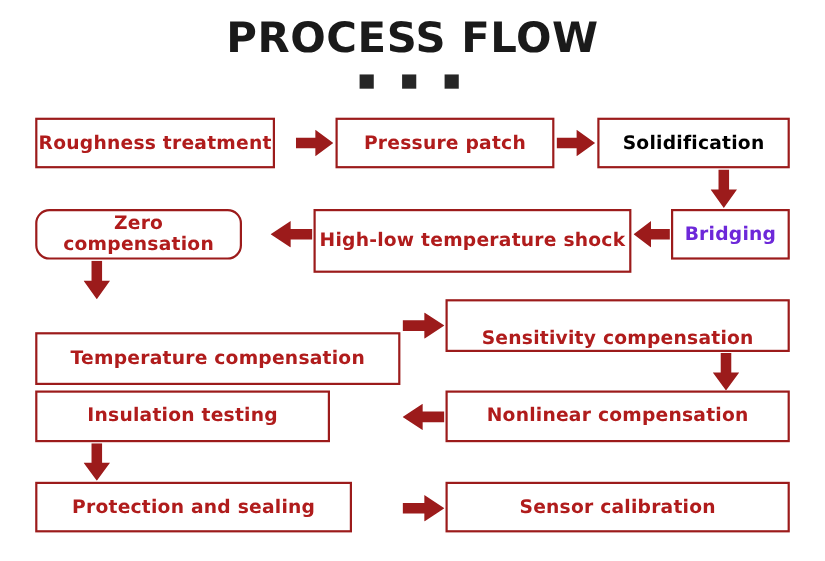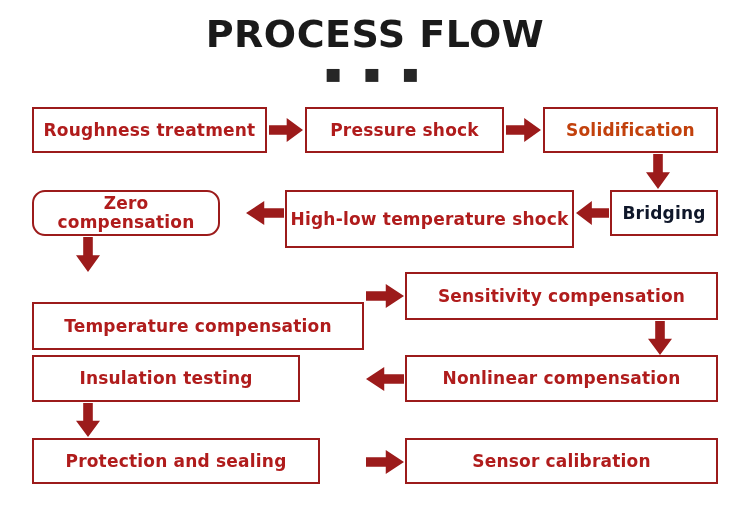--- a/index.html
+++ b/index.html
@@ -76,42 +76,42 @@
 </head>
 <body>
 
 <div id="canvas">
 
   <div class="title">PROCESS FLOW</div>
 
   <div class="subtitle-dots">▪ ▪ ▪</div>
 
   <div id="nodes-layer">
-      <div class="pbox" style="left: 32px; top: 107px; width: 235px; height: 46px; border-color: rgb(156, 27, 27); color: rgb(176, 28, 28);">
+      <div class="pbox" style="left: 32px; top: 107px; width: 218px; height: 46px; border-color: rgb(156, 27, 27); color: rgb(176, 28, 28);">
         <span>Roughness treatment</span>
       </div>
       <div class="pbox" style="left: 305px; top: 107px; width: 199px; height: 46px; border-color: rgb(156, 27, 27); color: rgb(176, 28, 28);">
-        <span>Pressure shock</span>
+        <span>Pressure patch</span>
       </div>
-      <div class="pbox" style="left: 543px; top: 107px; width: 175px; height: 46px; border-color: rgb(156, 27, 27); color: #c2410c;">
+      <div class="pbox" style="left: 543px; top: 107px; width: 175px; height: 46px; border-color: rgb(156, 27, 27); color: #000000;">
         <span>Solidification</span>
       </div>
-      <div class="pbox" style="left: 610px; top: 190px; width: 108px; height: 46px; border-color: rgb(156, 27, 27); color: #0f172a;">
+      <div class="pbox" style="left: 610px; top: 190px; width: 108px; height: 46px; border-color: rgb(156, 27, 27); color: #6d28d9;">
         <span>Bridging</span>
       </div>
       <div class="pbox" style="left: 285px; top: 190px; width: 289px; height: 58px; border-color: rgb(156, 27, 27); color: rgb(176, 28, 28);">
         <span>High-low temperature shock</span>
       </div>
       <div class="pbox" style="left: 32px; top: 190px; width: 188px; height: 46px; border-color: rgb(156, 27, 27); color: rgb(176, 28, 28); border-radius: 13px;">
         <span>Zero compensation</span>
       </div>
       <div class="pbox" style="left: 32px; top: 272px; width: 332px; height: 48px; border-color: rgb(156, 27, 27); color: rgb(176, 28, 28); margin-top: 30px;">
         <span>Temperature compensation</span>
       </div>
-      <div class="pbox" style="left: 405px; top: 272px; width: 313px; height: 48px; border-color: rgb(156, 27, 27); color: rgb(176, 28, 28);">
+      <div class="pbox" style="left: 405px; top: 272px; width: 313px; height: 48px; border-color: rgb(156, 27, 27); color: rgb(176, 28, 28); align-items: flex-end;">
         <span>Sensitivity compensation</span>
       </div>
       <div class="pbox" style="left: 405px; top: 355px; width: 313px; height: 47px; border-color: rgb(156, 27, 27); color: rgb(176, 28, 28);">
         <span>Nonlinear compensation</span>
       </div>
       <div class="pbox" style="left: 32px; top: 355px; width: 268px; height: 47px; border-color: rgb(156, 27, 27); color: rgb(176, 28, 28);">
         <span>Insulation testing</span>
       </div>
       <div class="pbox" style="left: 32px; top: 438px; width: 288px; height: 46px; border-color: rgb(156, 27, 27); color: rgb(176, 28, 28);">
         <span>Protection and sealing</span>

